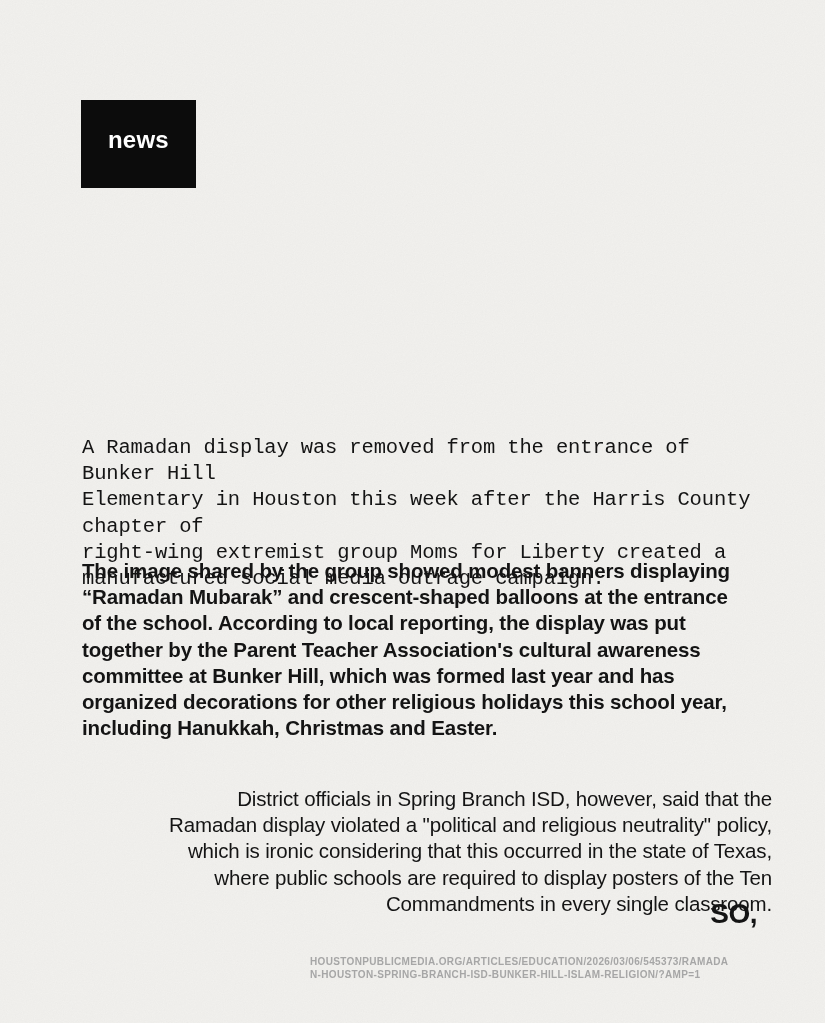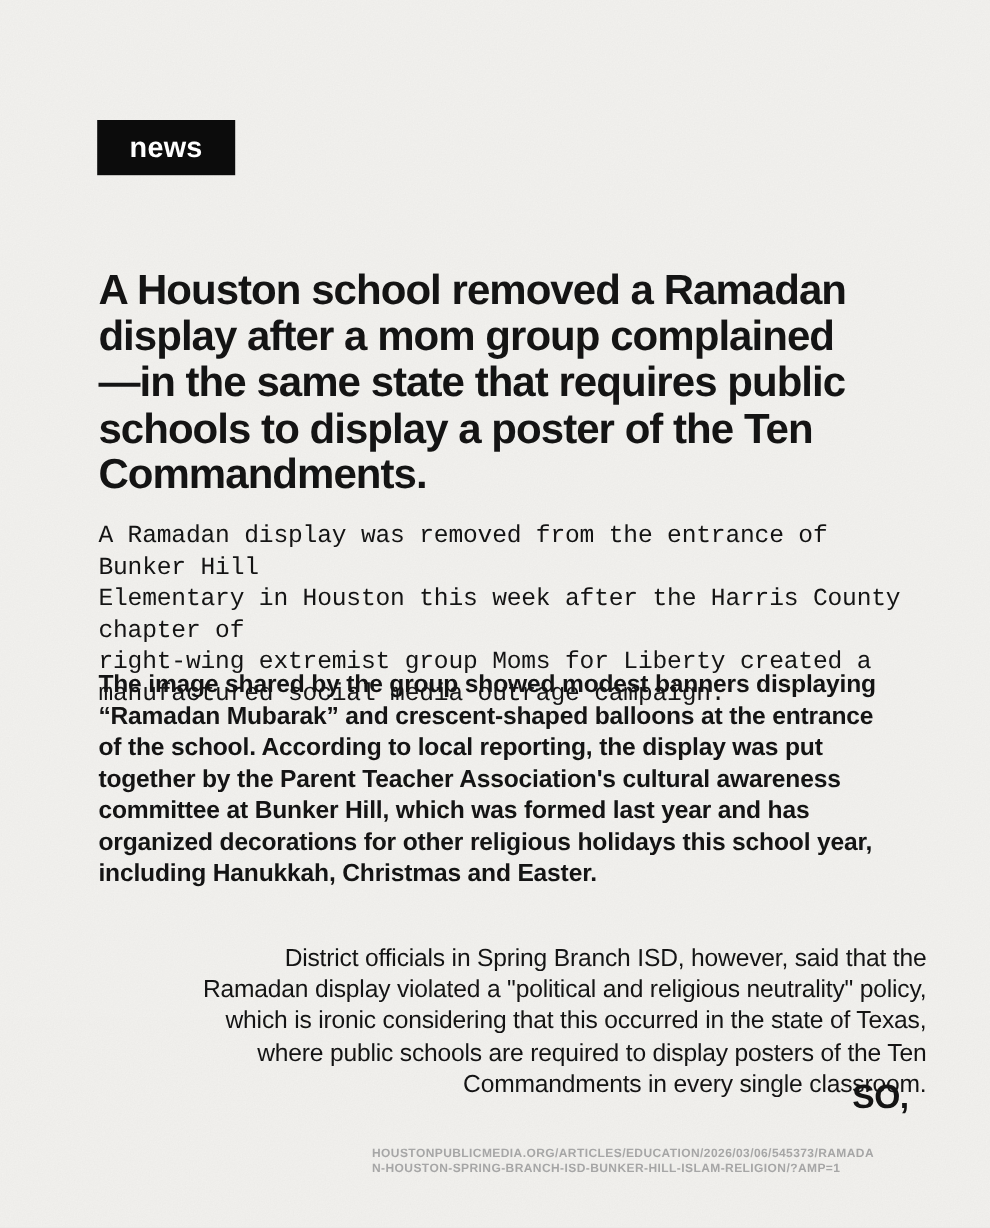--- a/index.html
+++ b/index.html
@@ -15,27 +15,27 @@
   }
   .noise {
     position: absolute;
     left: 0; top: 0;
     pointer-events: none;
   }
   .badge {
     position: absolute;
     left: 81px;
     top: 100px;
-    height: 46px;
+    height: 56px;
     background: var(--badge-bg, #0c0c0c);
     color: var(--badge-text, #ffffff);
     font-size: 24px;
     font-weight: bold;
     line-height: 48px;
-    padding: 0 27px;
+    padding: 16px 27px;
     letter-spacing: 0.2px;
   }
   .headline {
     position: absolute;
     left: 82px;
     top: 223px;
     width: 700px;
     margin: 0;
     font-size: 35px;
     font-weight: bold;
@@ -90,25 +90,20 @@
       <feTurbulence type="fractalNoise" baseFrequency="0.9" numOctaves="2" stitchTiles="stitch"></feTurbulence>
       <feColorMatrix type="matrix" values="0 0 0 0 0.1  0 0 0 0 0.1  0 0 0 0 0.1  0.4 0.4 0.4 0 0"></feColorMatrix>
     </filter>
     <rect width="100%" height="100%" filter="url(#grain)" opacity="0.06"></rect>
   </svg>
 
   <div class="badge">
     <span>news</span>
   </div>
 
-  <h1 class="headline">A Houston school removed a Ramadan
-display after a mom group complained
-—in the same state that requires public
-schools to display a poster of the Ten
-Commandments.</h1>
 
   <p class="para p1">A Ramadan display was removed from the entrance of Bunker Hill
 Elementary in Houston this week after the Harris County chapter of
 right-wing extremist group Moms for Liberty created a
 manufactured social media outrage campaign.</p>
   <p class="para p2">The image shared by the group showed modest banners displaying
 “Ramadan Mubarak” and crescent-shaped balloons at the entrance
 of the school. According to local reporting, the display was put
 together by the Parent Teacher Association's cultural awareness
 committee at Bunker Hill, which was formed last year and has

